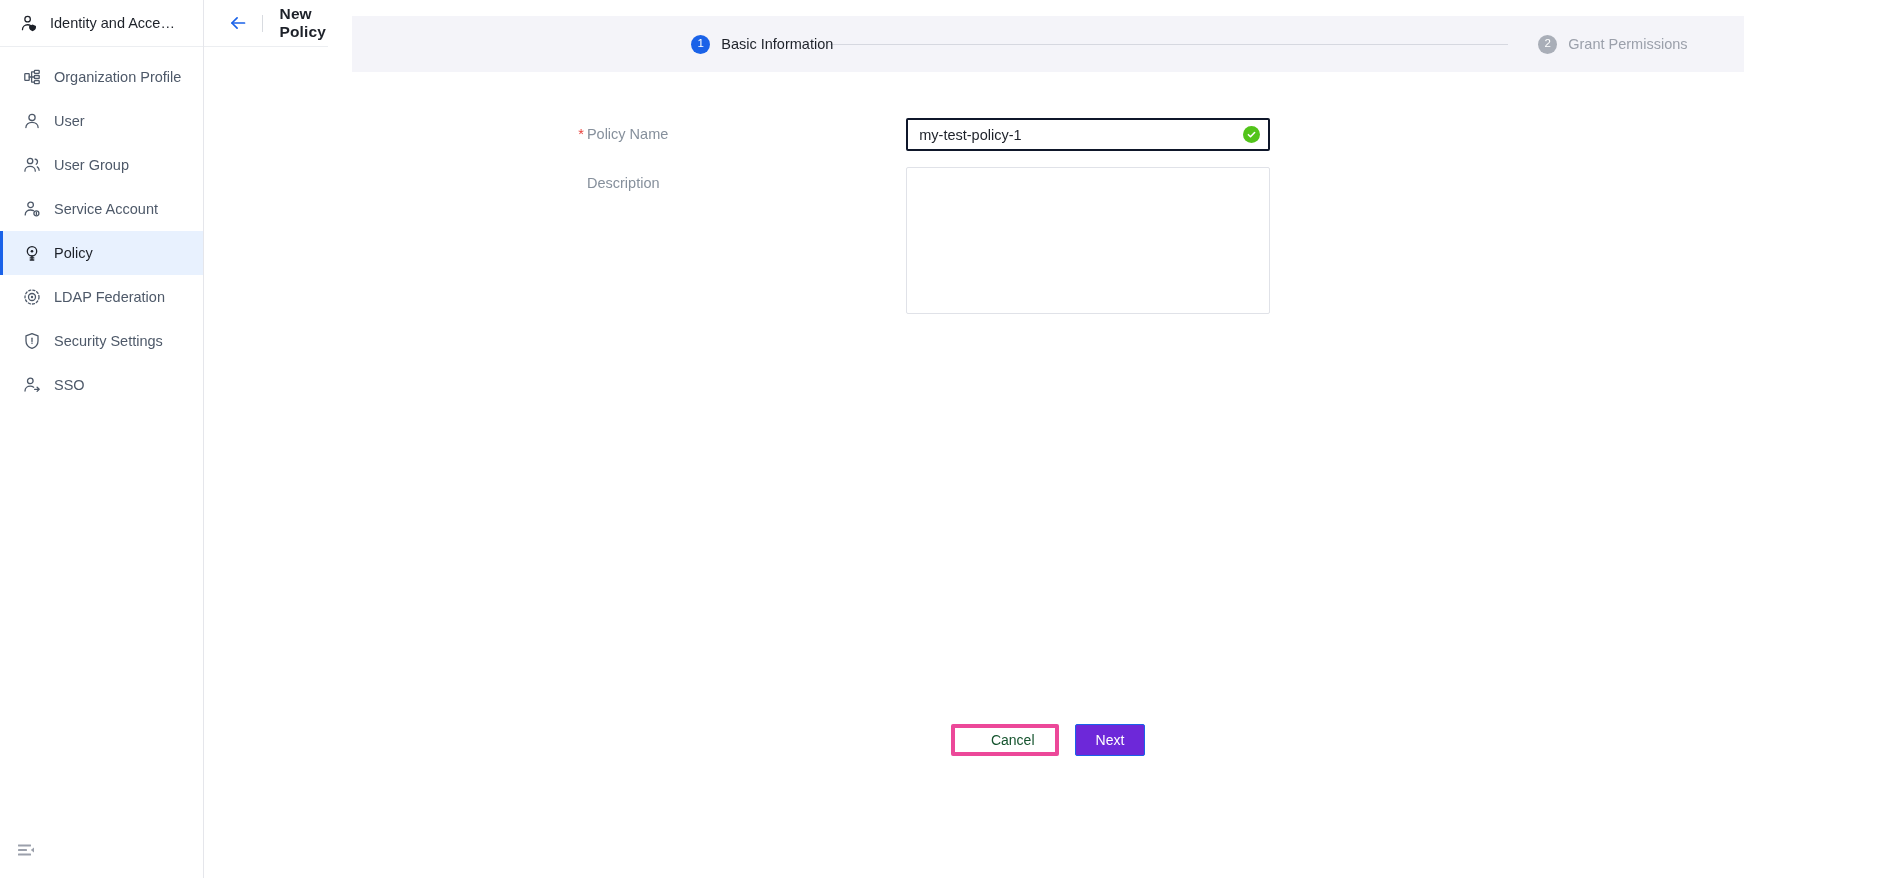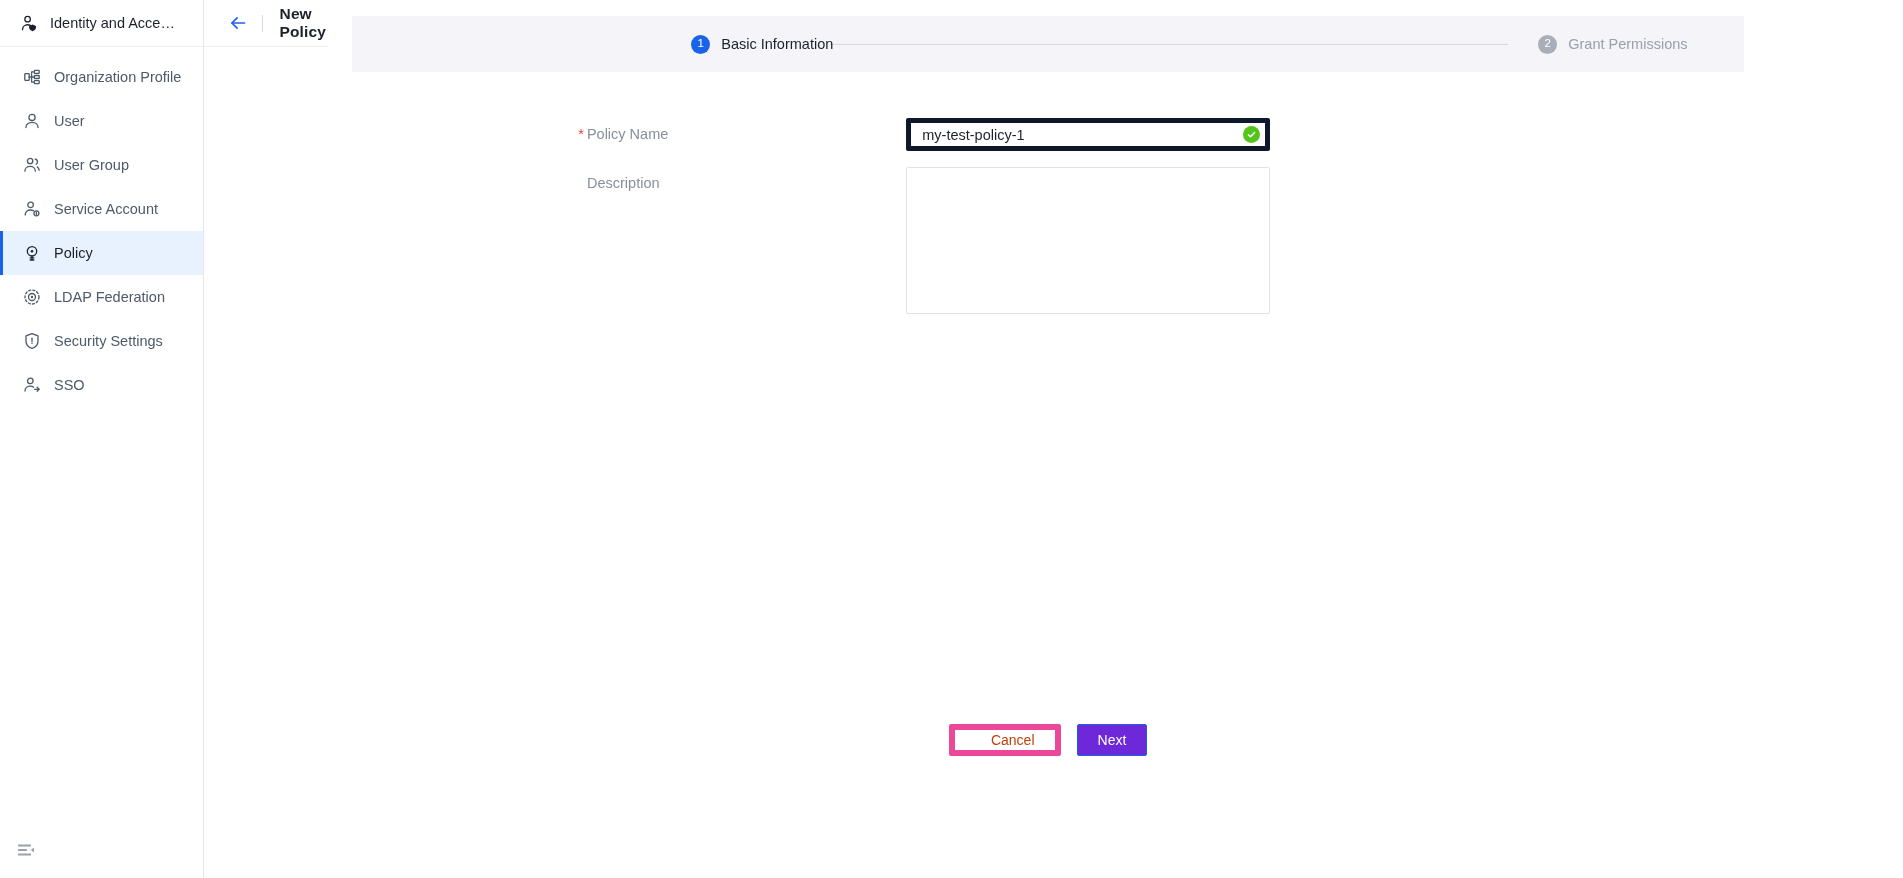--- a/index.html
+++ b/index.html
@@ -124,21 +124,21 @@
     font-size: 14.5px;
     color: #86909c;
     padding-top: 8px;
     flex: 0 0 554px;
     white-space: nowrap;
   }
   .req { color: #e8403a; margin-right: 3px; }
   .field { flex: 0 0 364px; width: 364px; position: relative; }
   .text-input {
     width: 364px; height: 33px;
-    border: 5px solid #0f172a;
+    border: 2px solid #0f172a;
     border-radius: 2px;
     background: #fff;
     font-family: "Liberation Sans", sans-serif;
     font-size: 14.5px;
     color: #1d2129;
     padding: 0 34px 0 11px;
     outline: none;
   }
   .ok-badge {
     position: absolute; right: 10px; top: 8px;
@@ -173,21 +173,21 @@
     min-width: 68px;
     padding: 0 20px;
     font-family: "Liberation Sans", sans-serif;
     font-size: 14px;
     border-radius: 2px;
     cursor: pointer;
     display: inline-flex;
     align-items: center;
     justify-content: center;
   }
-  .btn-default { background: #fff; border: 6px solid #ec4899; color: #c2410c; padding-left: 36px; }
+  .btn-default { background: #fff; border: 4px solid #ec4899; color: #14532d; padding-left: 36px; }
   .btn-primary { background: #6d28d9; border: 1px solid #1a62e8; color: #fff; }
 </style>
 </head>
 <body>
 
 <div class="app">
 
   <div class="sidebar">
 
     <div class="sb-header">

